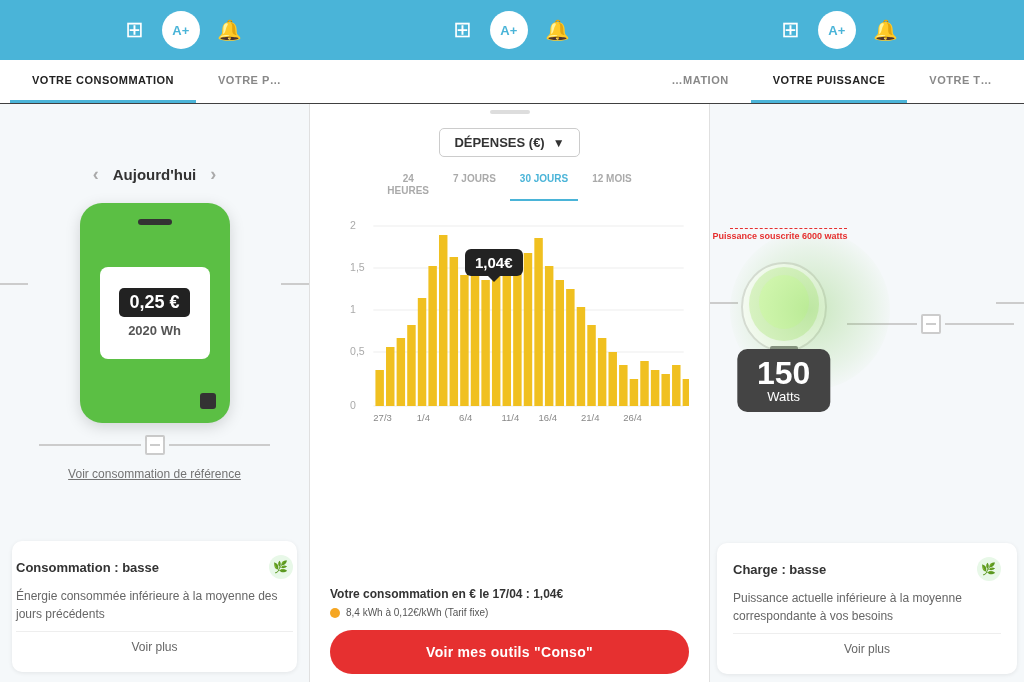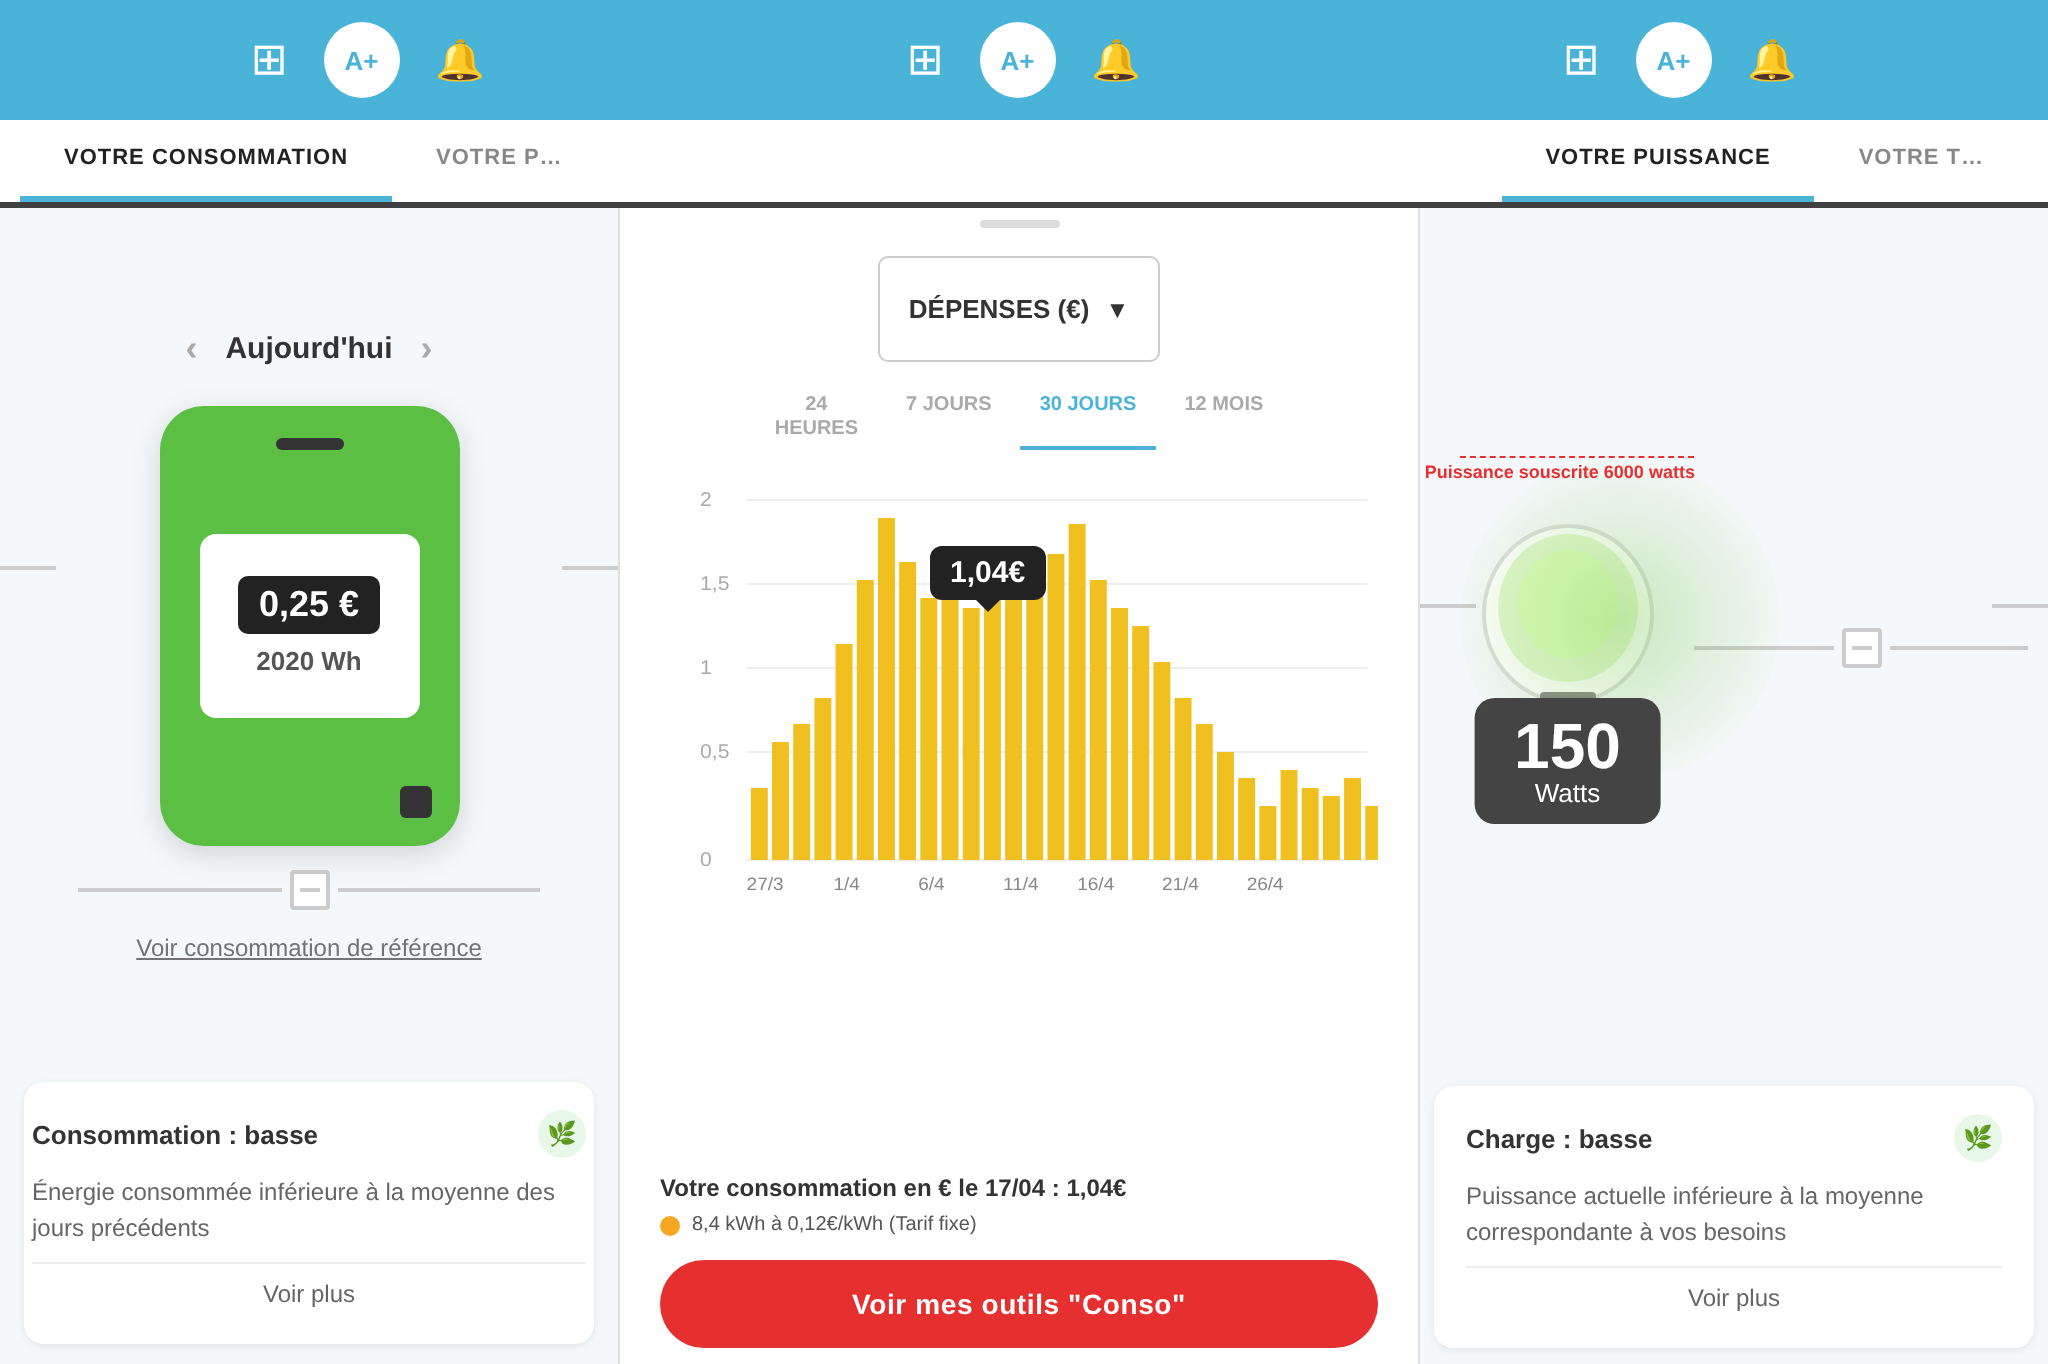--- a/index.html
+++ b/index.html
@@ -33,21 +33,21 @@
     .nav-icon-bell {
       color: white; font-size: 20px; cursor: pointer;
     }
 
     
     .tabs-row {
       background: white;
       display: flex;
       align-items: center;
       height: 44px;
-      border-bottom: 3px solid #404040;
+      border-bottom: 1px solid #404040;
       padding: 0 10px;
       gap: 0;
     }
     .tab {
       padding: 0 22px;
       height: 100%;
       display: flex; align-items: center;
       font-size: 11px; font-weight: 600; color: #888;
       letter-spacing: 0.5px;
       cursor: pointer;
@@ -198,21 +198,21 @@
     }
 
     
     .center-top {
       padding: 14px 20px 0;
       display: flex; flex-direction: column;
     }
     .dropdown-btn {
       display: flex; align-items: center; justify-content: center;
       border: 1.5px solid #ccc; border-radius: 5px;
-      padding: 18px 14px; gap: 8px;
+      padding: 6px 14px; gap: 8px;
       font-size: 13px; font-weight: 600; color: #333;
       cursor: pointer;
       align-self: center;
       margin-bottom: 12px;
     }
     .time-tabs {
       display: flex; gap: 4px; justify-content: center;
       margin-bottom: 6px;
     }
     .time-tab {
@@ -364,20 +364,23 @@
 
 <div class="tabs-row">
   <div class="tab active">
     <span>VOTRE CONSOMMATION</span>
   </div>
   <div class="tab">
     <span>VOTRE P…</span>
   </div>
 
   <div style="flex:1"></div>
+  <div class="tab">
+    <span>…MATION</span>
+  </div>
   <div class="tab active">
     <span>VOTRE PUISSANCE</span>
   </div>
   <div class="tab">
     <span>VOTRE T…</span>
   </div>
 </div>
 
 <div class="main-content">
 

